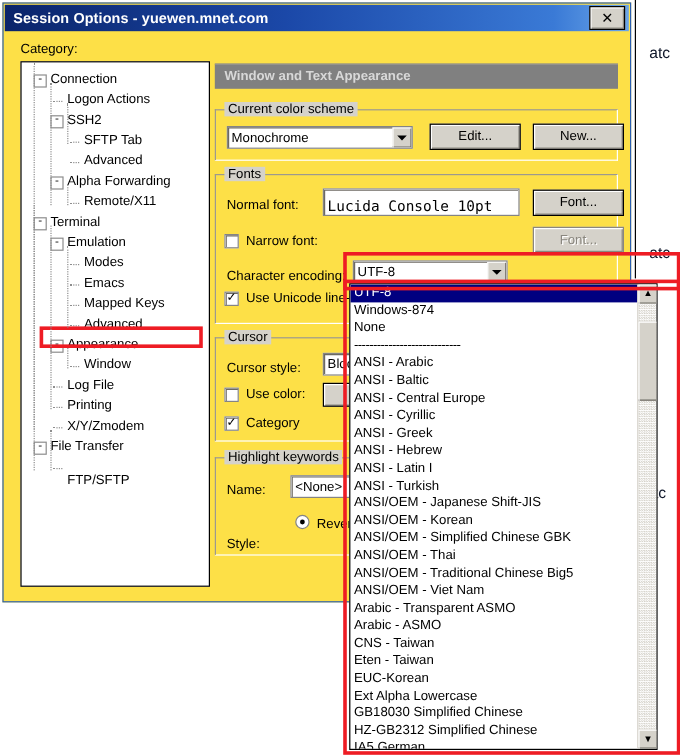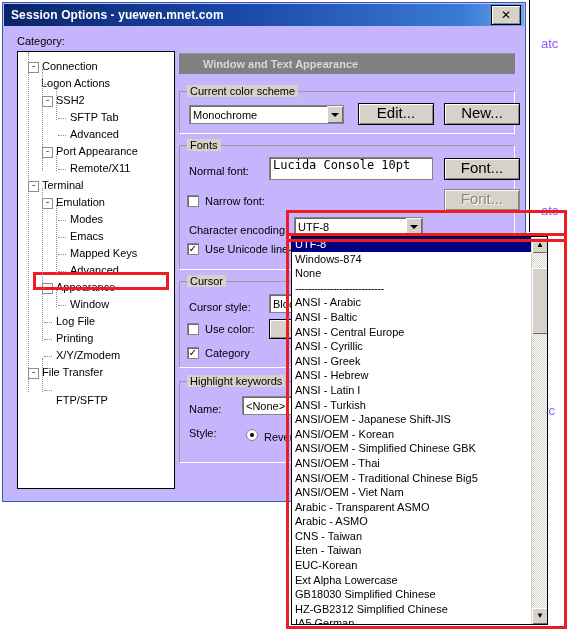--- a/index.html
+++ b/index.html
@@ -4,27 +4,27 @@
 <style>
   html,body{margin:0;padding:0;}
   body{
     width:567px;height:630px;overflow:hidden;position:relative;
     background:#ffffff;
     font-family:"Liberation Sans","DejaVu Sans",sans-serif;
     font-size:11px;color:#000;
   }
   
   #bg-layer{position:absolute;inset:0;background:#ffffff;}
-  .bg-text{position:absolute;font-family:"Liberation Sans",sans-serif;font-size:13px;color:#8b5cf6;white-space:nowrap;}
+  .bg-text{position:absolute;font-family:"Liberation Sans",sans-serif;font-size:13px;color:#0f172a;white-space:nowrap;}
   .bg-divider{position:absolute;background:#000;}
 
   
   #dialog{
     position:absolute;left:2px;top:2px;width:524px;height:500px;
-    background:#c4b5fd;border:1px solid #2b5fb0;
+    background:#fde047;border:1px solid #2b5fb0;
     box-sizing:border-box;
   }
   #titlebar{
     height:22px;margin:1px;
     background:linear-gradient(to right,#0a246a 0%,#1b48a8 45%,#3a7ad6 88%,#6ba6e8 100%);
     display:flex;align-items:center;position:relative;
   }
   #titlebar-text{color:#fff;font-size:12px;font-weight:bold;padding-left:7px;letter-spacing:0.1px;}
   #close-button{
     position:absolute;right:3px;top:1px;width:28px;height:18px;
@@ -53,61 +53,61 @@
 
   #appearance-highlight{
     position:absolute;left:0px;top:0px;width:136px;height:18px;
     border:3px solid #ee1c24;box-sizing:border-box;pointer-events:none;
   }
 
   
   #pane-header{
     position:absolute;left:176px;top:50px;width:336px;height:21px;
     background:#808080;color:#d8d8d8;font-weight:bold;font-size:11px;
-    display:flex;align-items:center;padding-left:24px;box-sizing:border-box;
+    display:flex;align-items:center;padding-left:8px;box-sizing:border-box;
     border-top:1px solid #9a978f;
   }
   .group{
     position:absolute;border:1px solid #fff;border-top-color:#9c998f;border-left-color:#9c998f;
     box-sizing:border-box;
   }
   .group::after{
     content:"";position:absolute;inset:0;border:1px solid #fff;pointer-events:none;
     border-top-color:#fff;border-left-color:#fff;border-right-color:#9c998f;border-bottom-color:#9c998f;
     display:none;
   }
   .group-title{
     position:absolute;top:-7px;left:7px;background:#d5d2ca;padding:0 3px;font-size:11px;color:#000;
   }
   .lbl{font-size:11px;color:#000;}
   .static{position:absolute;font-size:11px;color:#000;white-space:nowrap;}
 
   .textfield{
     position:absolute;background:#fff;border:1px solid #848484;
     box-shadow:inset 1px 1px 0 #6d6a63;box-sizing:border-box;
-    display:flex;align-items:flex-start;padding-left:3px;font-size:11px;overflow:hidden;white-space:nowrap;
+    display:flex;align-items:flex-end;padding-left:3px;font-size:11px;overflow:hidden;white-space:nowrap;
   }
   .combo{
     position:absolute;background:#fff;border:1px solid #848484;
     box-shadow:inset 1px 1px 0 #6d6a63;box-sizing:border-box;
     display:flex;align-items:center;font-size:11px;overflow:hidden;
   }
   .combo .ctext{padding-left:3px;flex:1;white-space:nowrap;overflow:hidden;}
   .combo .cbtn{
     width:16px;height:100%;background:#d5d2ca;
     box-shadow:inset 1px 1px 0 #fff, inset -1px -1px 0 #6d6a63;
     display:flex;align-items:center;justify-content:center;flex:none;
   }
   .arrow-dn{width:0;height:0;border-left:4px solid transparent;border-right:4px solid transparent;border-top:4px solid #000;}
 
   .btn{
     position:absolute;background:#d5d2ca;border:1px solid #000;
     box-shadow:inset 1px 1px 0 #fff, inset -1px -1px 0 #8a877f;
-    display:flex;align-items:flex-start;justify-content:center;
-    font-size:15px;box-sizing:border-box;cursor:default;
+    display:flex;align-items:center;justify-content:center;
+    font-size:11px;box-sizing:border-box;cursor:default;
   }
   .btn.disabled{color:#8a877f;border-color:#8a877f;text-shadow:1px 1px 0 #fff;}
 
   .cbox{
     position:absolute;width:12px;height:12px;background:#fff;border:1px solid #848484;
     box-shadow:inset 1px 1px 0 #6d6a63;box-sizing:border-box;
     display:flex;align-items:center;justify-content:center;font-size:10px;line-height:10px;
   }
   .radio{
     position:absolute;width:12px;height:12px;border-radius:50%;background:#fff;border:1px solid #848484;
@@ -172,37 +172,37 @@
   <div class="cat-label">Category:</div>
 
   <div id="tree-box">
     <div class="tree" id="tree-root">
         <div class="tnode">
           <span class="expander" style="left: 6px;">-</span>
           <span class="lbl" style="left: 20px;">Connection</span>
         </div>
         <div class="tnode">
           <span class="dots-h" style="left: 22px; top: 9px; width: 8px;"></span>
-          <span class="lbl" style="left: 19px;">Logon Actions</span>
+          <span class="lbl" style="left: 34px;">Logon Actions</span>
         </div>
         <div class="tnode">
           <span class="expander" style="left: 20px;">-</span>
           <span class="lbl" style="left: 34px;">SSH2</span>
         </div>
         <div class="tnode">
           <span class="dots-h" style="left: 36px; top: 9px; width: 8px;"></span>
           <span class="lbl" style="left: 48px;">SFTP Tab</span>
         </div>
         <div class="tnode">
           <span class="dots-h" style="left: 36px; top: 9px; width: 8px;"></span>
           <span class="lbl" style="left: 48px;">Advanced</span>
         </div>
         <div class="tnode">
           <span class="expander" style="left: 20px;">-</span>
-          <span class="lbl" style="left: 34px;">Port Appearance</span>
+          <span class="lbl" style="left: 34px;">Alpha Forwarding</span>
         </div>
         <div class="tnode">
           <span class="dots-h" style="left: 36px; top: 9px; width: 8px;"></span>
           <span class="lbl" style="left: 48px;">Remote/X11</span>
         </div>
         <div class="tnode">
           <span class="expander" style="left: 6px;">-</span>
           <span class="lbl" style="left: 20px;">Terminal</span>
         </div>
         <div class="tnode">
@@ -338,21 +338,21 @@
   <div class="group" style="left:176px;top:378px;width:336px;height:82px;">
     <span class="group-title">Highlight keywords</span>
   </div>
   <div class="static" style="left:186px;top:400px;">Name:</div>
   <div class="combo" style="left:239px;top:393px;width:102px;height:19px;">
     <span class="ctext">&lt;None&gt;</span>
     <span class="cbtn">
         <i class="arrow-dn"></i>
       </span>
   </div>
-  <div class="static" style="left:186px;top:424px;">Style:</div>
+  <div class="static" style="left:186px;top:445px;">Style:</div>
   <div class="radio" style="left:243px;top:426px;">
       <span class="dot"></span>
     </div>
   <div class="static" style="left:261px;top:428px;">Reverse video</div>
 </div>
 
 <div id="dropdown">
   <div id="dd-items">
       <div class="dd-item sel">UTF-8</div>
       <div class="dd-item">Windows-874</div>

